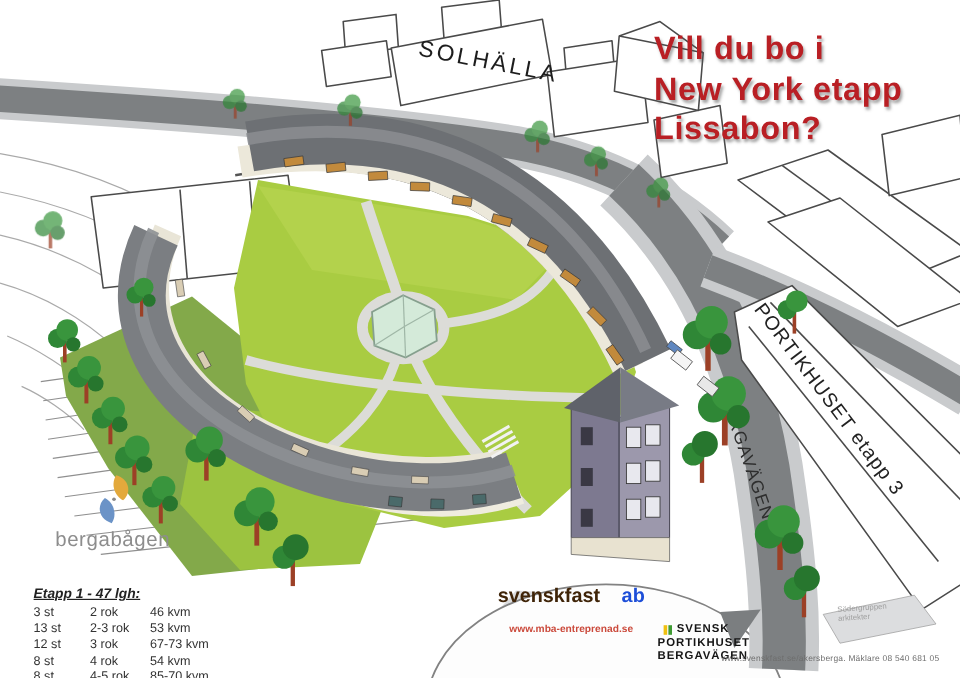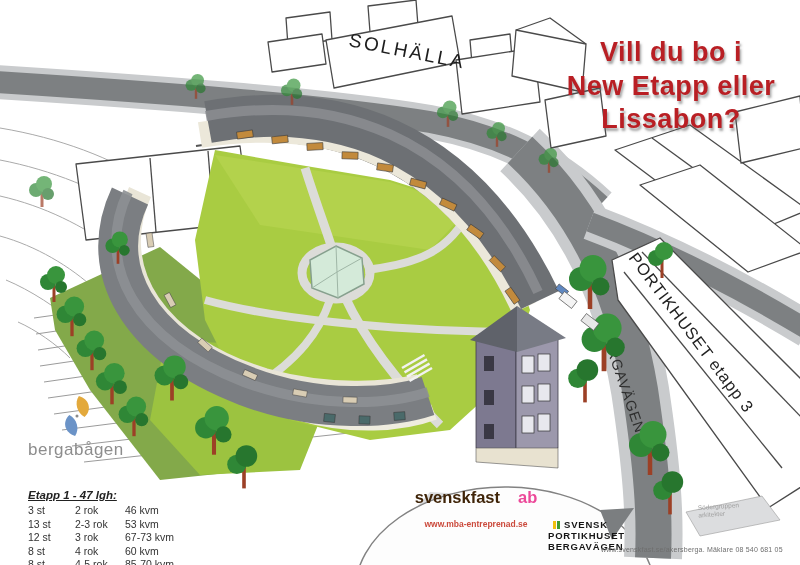--- a/index.html
+++ b/index.html
@@ -2,42 +2,42 @@
 <html><head>
 <meta charset="utf-8">
 <style>
   html,body{margin:0;padding:0;background:#e9e9e9;}
   .poster{position:relative;width:800px;height:565px;background:#ffffff;overflow:hidden;
           font-family:"Liberation Sans",sans-serif;}
   .scene{position:absolute;left:0;top:0;}
   svg text{font-family:"Liberation Sans",sans-serif;}
 
   
-  .headline{position:absolute;left:545px;top:36px;width:252px;text-align:center;
+  .headline{position:absolute;left:545px;top:24px;width:252px;
             font-weight:bold;font-size:27px;line-height:33.5px;color:#b91f24;
             letter-spacing:.5px;text-shadow:1.5px 2.5px 2.5px rgba(90,90,90,.55);}
 
   
-  .berga-logo{position:absolute;left:28px;top:394px;width:120px;}
+  .berga-logo{position:absolute;left:46px;top:394px;width:120px;}
   .berga-icon{display:block;margin-left:30px;}
   .berga-text{font-size:17px;color:#8d8d8d;margin-top:2px;letter-spacing:.5px;}
 
   
   .apt-table{position:absolute;left:28px;top:473px;color:#222;}
   .apt-title{font-size:11.5px;font-weight:bold;font-style:italic;text-decoration:underline;margin-bottom:3px;margin-top:16px;}
   .apt-grid{display:grid;grid-template-columns:47px 50px 62px;row-gap:1.5px;font-size:10.5px;color:#333;}
 
   
   .mba{position:absolute;left:410px;top:490px;width:132px;text-align:center;}
   .mba-word{font-size:44px;font-weight:bold;letter-spacing:-3px;line-height:38px;}
   .mba-m{color:#6aa23c;}
   .mba-b{color:#4e86c0;}
   .mba-a{color:#4d2b10;}
   .mba-sub{font-size:16.5px;font-weight:bold;color:#3f2408;line-height:15px;}
-  .mba-ab{color:#ec4899;margin-left:18px;}
+  .mba-ab{color:#1d4ed8;margin-left:18px;}
   .mba-url{font-size:8.5px;font-weight:bold;color:#cb4a3c;margin-top:14px;}
 
   
   .svensk{position:absolute;left:548px;top:520px;color:#151515;font-weight:bold;
           font-size:9.5px;line-height:10.8px;letter-spacing:.8px;}
   .sf-line1{display:flex;align-items:center;margin-left:5px;}
   .sf-bar{display:inline-block;width:3px;height:8px;margin-right:1px;}
   .sf-bar.y{background:#f0c010;}
   .sf-bar.g{background:#3f9b33;margin-right:4px;}
   .sf-contact{position:absolute;left:601px;top:546px;font-size:7px;font-weight:normal;
@@ -356,21 +356,21 @@
 
     <g>
       <rect x="-6" y="-3" width="12" height="6" fill="#5f87c0" stroke="#444" stroke-width=".6" transform="translate(562,290) rotate(38)"></rect>
       <rect x="-8" y="-4.5" width="16" height="9" fill="#f4f4f4" stroke="#555" stroke-width=".7" transform="translate(568,300) rotate(38)"></rect>
       <rect x="-8" y="-4.5" width="16" height="9" fill="#e8e8e8" stroke="#555" stroke-width=".7" transform="translate(590,322) rotate(38)"></rect>
     </g>
   </svg>
 
   <div class="headline">
     <div>Vill du bo i</div>
-    <div>New Etapp eller</div>
+    <div>New York etapp</div>
     <div>Lissabon?</div>
   </div>
 
   <div class="berga-logo">
     <svg class="berga-icon" width="38" height="44" viewBox="0 0 40 44">
       <path d="M22,1 C33,4 36,16 28,23 C20,19 17,8 22,1 Z" fill="#e3a93c"></path>
       <path d="M18,43 C7,40 4,28 12,21 C20,25 23,36 18,43 Z" fill="#6b93c7"></path>
       <circle cx="20" cy="22" r="1.6" fill="#8a8a8a"></circle>
     </svg>
     <div class="berga-text">bergabågen</div>
@@ -383,21 +383,21 @@
       <span>2 rok</span>
       <span>46 kvm</span>
       <span>13 st</span>
       <span>2-3 rok</span>
       <span>53 kvm</span>
       <span>12 st</span>
       <span>3 rok</span>
       <span>67-73 kvm</span>
       <span>8 st</span>
       <span>4 rok</span>
-      <span>60 kvm</span>
+      <span>54 kvm</span>
       <span>8 st</span>
       <span>4-5 rok</span>
       <span>85-70 kvm</span>
     </div>
   </div>
 
   <div class="mba">
     <div class="mba-sub"><span>svenskfast</span><span class="mba-ab">ab</span></div>
     <div class="mba-url">www.mba-entreprenad.se</div>
   </div>

